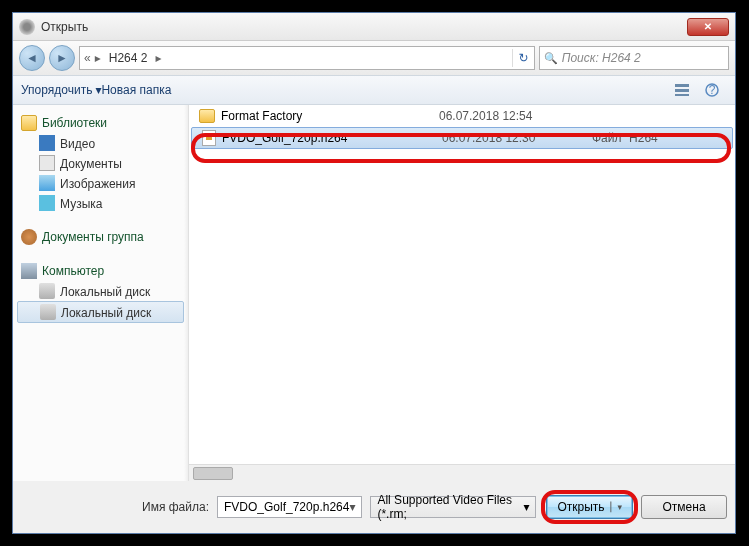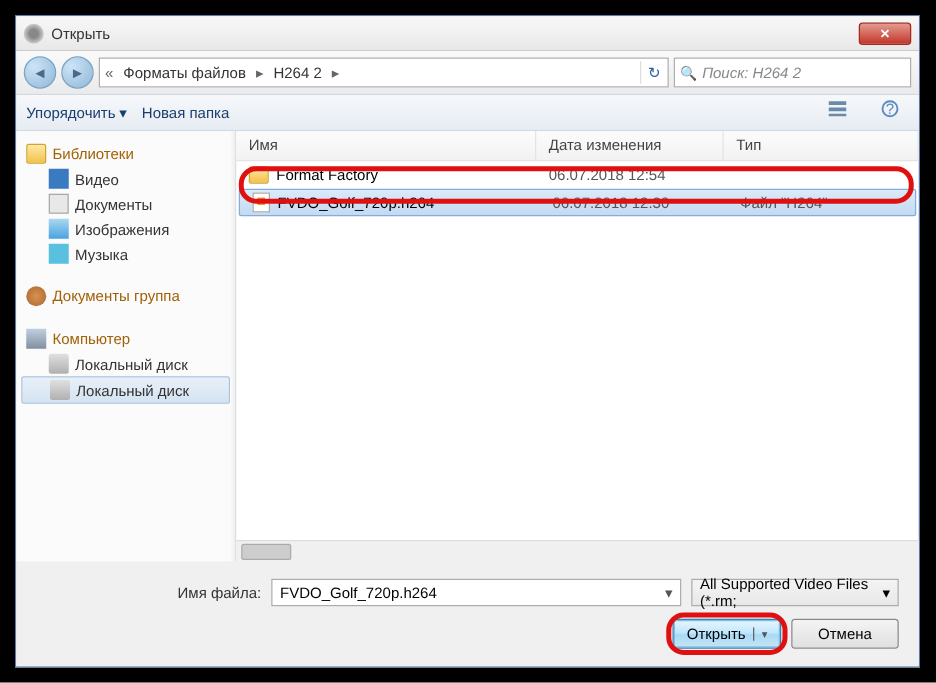--- a/index.html
+++ b/index.html
@@ -10,29 +10,29 @@
 .titlebar .title{flex:1;color:#333}
 .titlebar .close{width:42px;height:18px;background:linear-gradient(#e49a8f,#c3352b);border:1px solid #a02a1f;border-radius:3px;display:flex;align-items:center;justify-content:center;color:#fff;font-weight:bold;font-size:10px;cursor:pointer}
 .navbar{height:34px;background:linear-gradient(#fafafa,#eaeaea);display:flex;align-items:center;padding:4px 6px;gap:4px}
 .navbtn{width:26px;height:26px;border-radius:50%;background:radial-gradient(circle at 30% 30%,#cde4f6,#8fb7d8);border:1px solid #7aa3c5;display:flex;align-items:center;justify-content:center;color:#4a6a8a;cursor:pointer}
 .addrbar{flex:1;height:24px;border:1px solid #b0b0b0;background:#fff;display:flex;align-items:center;padding:0 4px;gap:4px}
 .addrbar .sep{color:#666}
 .addrbar .crumb{color:#333;padding:2px 4px}
 .addrbar .refresh{margin-left:auto;width:18px;height:18px;display:flex;align-items:center;justify-content:center;color:#2b5fa3;border-left:1px solid #ddd;padding-left:4px}
 .searchbox{width:190px;height:24px;border:1px solid #b0b0b0;background:#fff;display:flex;align-items:center;padding:0 4px;color:#888;font-style:italic}
 .searchbox::before{content:"🔍";font-style:normal;margin-right:4px;font-size:11px;color:#5a8ac0}
-.toolbar{height:30px;background:linear-gradient(#f6f8fb,#e6ecf3);border-top:1px solid #d0d8e0;border-bottom:1px solid #d0d8e0;display:flex;padding:0 8px;gap:12px}
+.toolbar{height:30px;background:linear-gradient(#f6f8fb,#e6ecf3);border-top:1px solid #d0d8e0;border-bottom:1px solid #d0d8e0;display:flex;align-items:center;padding:0 8px;}
 .toolbar .btn{color:#1a3e6e;cursor:pointer;display:flex;align-items:center;gap:3px}
 .toolbar .spacer{flex:1}
 .toolbar .iconbtn{width:30px;height:22px;border:1px solid transparent;display:flex;align-items:center;justify-content:center;cursor:pointer;color:#3a5a7a}
 .toolbar .iconbtn svg{width:16px;height:16px}
 .body{flex:1;display:flex;min-height:0}
 .sidebar{width:176px;border-right:1px solid #e0e0e0;background:#fbfbfb;padding:8px 0;overflow:hidden;position:relative}
 .sidebar .group{margin-bottom:14px}
-.sidebar .group-title{display:flex;align-items:center;gap:5px;padding:2px 8px;color:#a16207}
+.sidebar .group-title{display:flex;align-items:center;gap:5px;padding:2px 8px;color:#14532d}
 .sidebar .item{display:flex;align-items:flex-end;gap:5px;padding:2px 8px 2px 26px;color:#333;cursor:pointer}
 .sidebar .item.sel{background:linear-gradient(#e8f0f8,#d4e3f1);border:1px solid #a8c4de;border-radius:2px;margin:0 4px;padding-left:22px}
 .sb-ico{width:16px;height:16px;display:inline-block}
 .ico-lib{background:linear-gradient(#ffe9a8,#f3c24a);border:1px solid #d4a52e;border-radius:2px}
 .ico-vid{background:#3a7ac0}
 .ico-doc{background:#e8e8e8;border:1px solid #aaa}
 .ico-img{background:linear-gradient(#a8d8f0,#4aa3e0)}
 .ico-mus{background:#5ac0e0}
 .ico-home{background:radial-gradient(circle,#d89050,#a86830);border-radius:50%}
 .ico-comp{background:linear-gradient(#c0d0e0,#8090a0)}
@@ -49,21 +49,21 @@
 .row .c-name{display:flex;align-items:center;gap:6px;padding-left:10px}
 .row .c-date,.row .c-type{padding-left:10px;color:#555}
 .row.folder .fico{width:16px;height:14px;background:linear-gradient(#ffe9a8,#f3c24a);border:1px solid #d4a52e;border-radius:2px}
 .row.file .fico{width:14px;height:16px;background:#fff;border:1px solid #aaa;position:relative}
 .row.file .fico::after{content:"";position:absolute;top:3px;left:3px;width:6px;height:6px;background:#e0a030}
 .row.sel{background:linear-gradient(#dbeaf9,#c3daf1);border:1px solid #84acdd;border-radius:2px;margin:0 2px}
 .highlight-red{position:absolute;border:4px solid #e01010;border-radius:14px;pointer-events:none}
 .hl-file{top:28px;left:2px;right:4px;height:30px}
 .scrollbar-h{height:17px;background:#f0f0f0;border-top:1px solid #ddd;display:flex;align-items:center}
 .scrollbar-h .thumb{width:40px;height:13px;background:#cdcdcd;border:1px solid #aaa;border-radius:2px;margin-left:4px}
-.footer{background:#f0f0f0;padding:14px 16px 14px 16px;display:flex;flex-direction:column;gap:10px}
+.footer{background:#f0f0f0;padding:14px 16px 14px 16px;display:flex;gap:10px}
 .fn-row{display:flex;align-items:center;gap:8px}
 .fn-label{width:180px;text-align:right;color:#333}
 .fn-input{flex:1;height:22px;border:1px solid #abadb3;background:#fff;padding:0 6px;display:flex;align-items:center;justify-content:space-between}
 .fn-input .dd{color:#555}
 .filter{width:166px;height:22px;border:1px solid #abadb3;background:linear-gradient(#f4f4f4,#e8e8e8);padding:0 6px;display:flex;align-items:center;cursor:pointer}
 .btn-row{display:flex;justify-content:flex-end;gap:8px;position:relative}
 .wbtn{min-width:86px;height:24px;border:1px solid #8a8a8a;background:linear-gradient(#f4f4f4,#e0e0e0);border-radius:3px;display:flex;align-items:center;justify-content:center;cursor:pointer;padding:0 10px}
 .wbtn.primary{border:1px solid #3c7fb1;background:linear-gradient(#eaf6fd,#bee6fd 49%,#a7d9f5 50%,#c4e5f6);box-shadow:0 0 0 1px #7ebfe6 inset}
 .wbtn .dd{margin-left:6px;font-size:9px;color:#555}
 </style>
@@ -76,21 +76,20 @@
     <span class="app-icon"></span>
     <span class="title">Открыть</span>
     <span class="close">✕</span>
   </div>
 
   <div class="navbar">
     <div class="navbtn">◄</div>
     <div class="navbtn">►</div>
     <div class="addrbar">
       <span class="sep">«</span>
-      <span class="crumb">Форматы файлов</span>
       <span class="sep">▸</span>
       <span class="crumb">H264 2</span>
       <span class="sep">▸</span>
       <span class="refresh">↻</span>
     </div>
     <div class="searchbox">
         <span>Поиск: H264 2</span>
       </div>
   </div>
 
@@ -156,25 +155,20 @@
             <span>Локальный диск</span>
           </div>
         <div class="item sel">
             <span class="sb-ico ico-disk"></span>
             <span>Локальный диск</span>
           </div>
       </div>
     </div>
 
     <div class="filepane">
-      <div class="cols">
-        <div class="col c-name">Имя</div>
-        <div class="col c-date">Дата изменения</div>
-        <div class="col c-type">Тип</div>
-      </div>
       <div class="files" id="file-list">
           <div class="row folder">
             <div class="c-name">
               <span class="fico"></span>
               <span>Format Factory</span>
             </div>
             <div class="c-date">06.07.2018 12:54</div>
           </div>
           <div class="row file sel">
             <div class="c-name">

